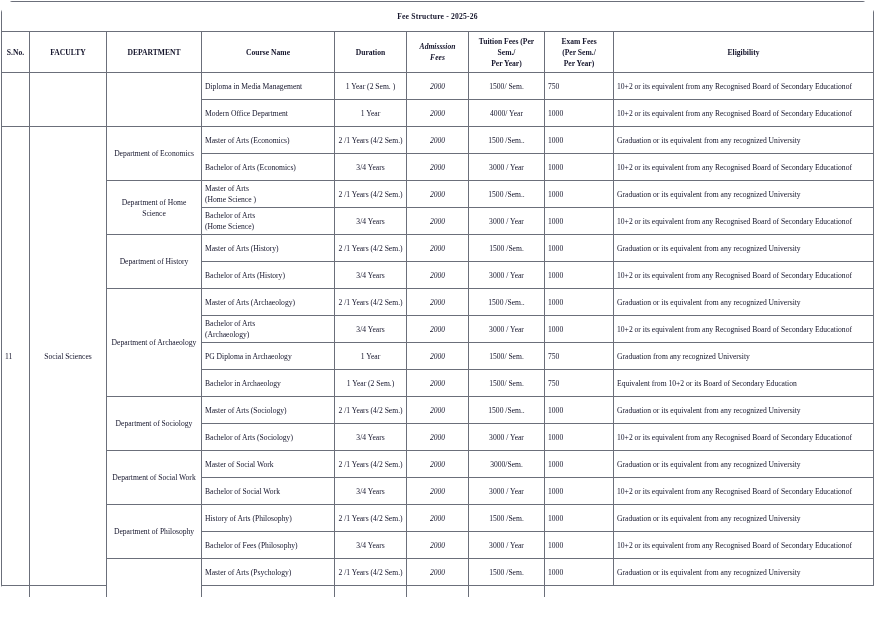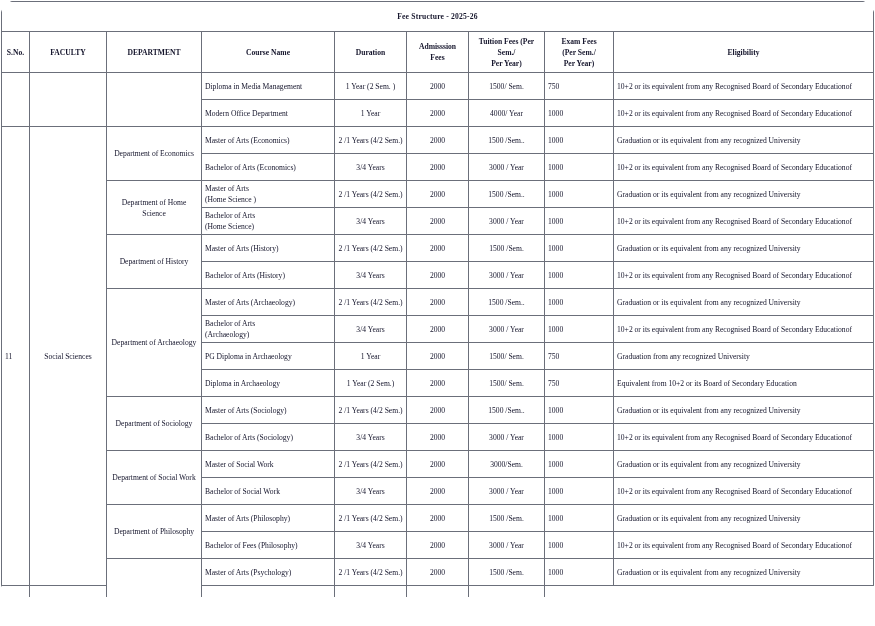--- a/index.html
+++ b/index.html
@@ -52,21 +52,21 @@
     font-size: 8.1px;
     line-height: 1.5;
     height: 41px;
     padding: 2px 2px;
   }
   .c-sno    { width: 28px;  text-align: left; }
   .c-fac    { width: 77px;  text-align: center; }
   .c-dept   { width: 95px;  text-align: center; }
   .c-course { width: 133px; text-align: left; padding-left: 5px; }
   .c-dur    { width: 72px;  text-align: center; }
-  .c-adm    { width: 62px;  text-align: center; }
+  .c-adm    { width: 62px;  text-align: center; font-style: italic; }
   .c-tui    { width: 76px;  text-align: center; }
   .c-exam   { width: 69px;  text-align: left; }
   .c-elig   {
     text-align: left;
     padding-left: 4px;
     vertical-align: top;
     white-space: nowrap;
     font-size: 7.4px;
   }
   .c-elig span.etext {
@@ -234,21 +234,21 @@
         <td class="c-course nowrapline">PG Diploma in Archaeology</td>
         <td class="c-dur nowrapline">1 Year</td>
         <td class="c-adm">2000</td>
         <td class="c-tui">1500/ Sem.</td>
         <td class="c-exam">750</td>
         <td class="c-elig">
             <span class="etext">Graduation from any recognized University</span>
           </td>
       </tr>
       <tr class="row-body">
-        <td class="c-course nowrapline">Diploma in Archaeology</td>
+        <td class="c-course nowrapline">Bachelor in Archaeology</td>
         <td class="c-dur nowrapline">1 Year (2 Sem.)</td>
         <td class="c-adm">2000</td>
         <td class="c-tui">1500/ Sem.</td>
         <td class="c-exam">750</td>
         <td class="c-elig">
             <span class="etext">Equivalent from 10+2 or its Board of Secondary Education</span>
           </td>
       </tr>
 
       <tr class="row-body">
@@ -290,21 +290,21 @@
         <td class="c-adm">2000</td>
         <td class="c-tui">3000 / Year</td>
         <td class="c-exam">1000</td>
         <td class="c-elig">
             <span class="etext">10+2 or its equivalent from any Recognised  Board of Secondary Educationof</span>
           </td>
       </tr>
 
       <tr class="row-body">
         <td class="c-dept merged-dept" rowspan="2">Department of Philosophy</td>
-        <td class="c-course nowrapline">Master of Arts (Philosophy)</td>
+        <td class="c-course nowrapline">History of Arts (Philosophy)</td>
         <td class="c-dur nowrapline">2 /1 Years (4/2 Sem.)</td>
         <td class="c-adm">2000</td>
         <td class="c-tui">1500 /Sem.</td>
         <td class="c-exam">1000</td>
         <td class="c-elig">
             <span class="etext">Graduation or its equivalent from any recognized University</span>
           </td>
       </tr>
       <tr class="row-body">
         <td class="c-course nowrapline">Bachelor of  Fees (Philosophy)</td>

